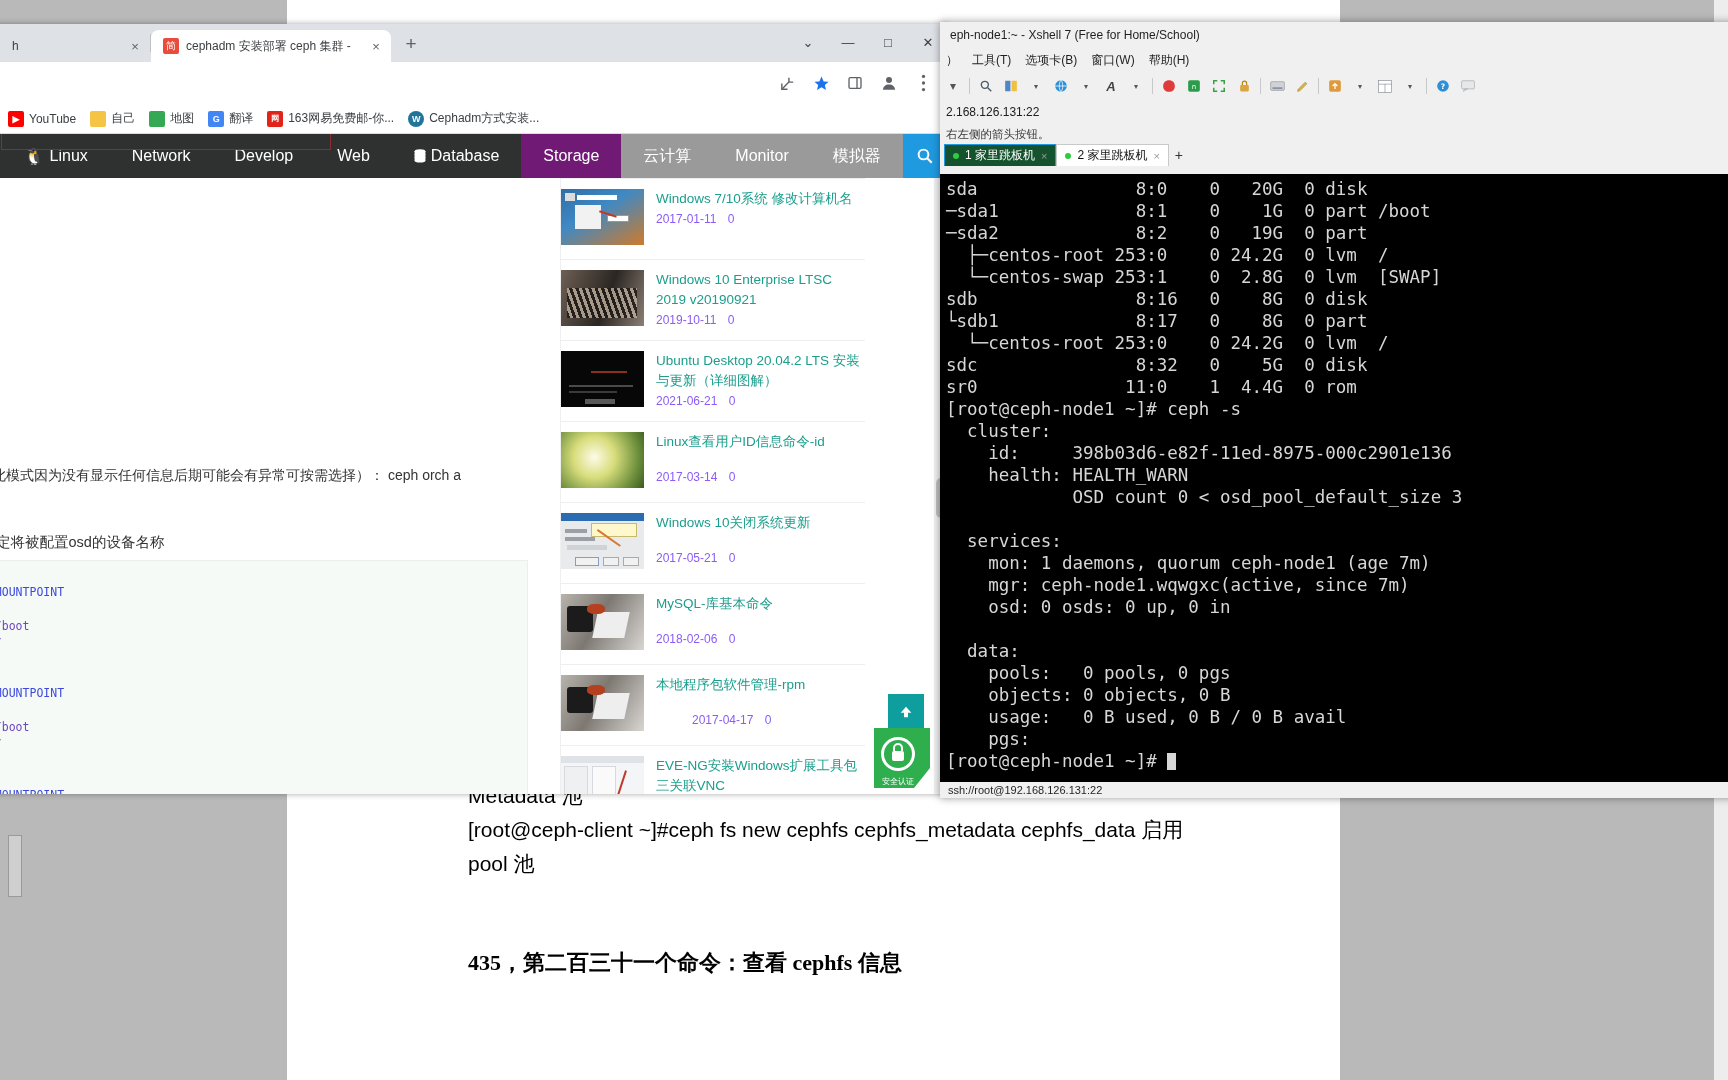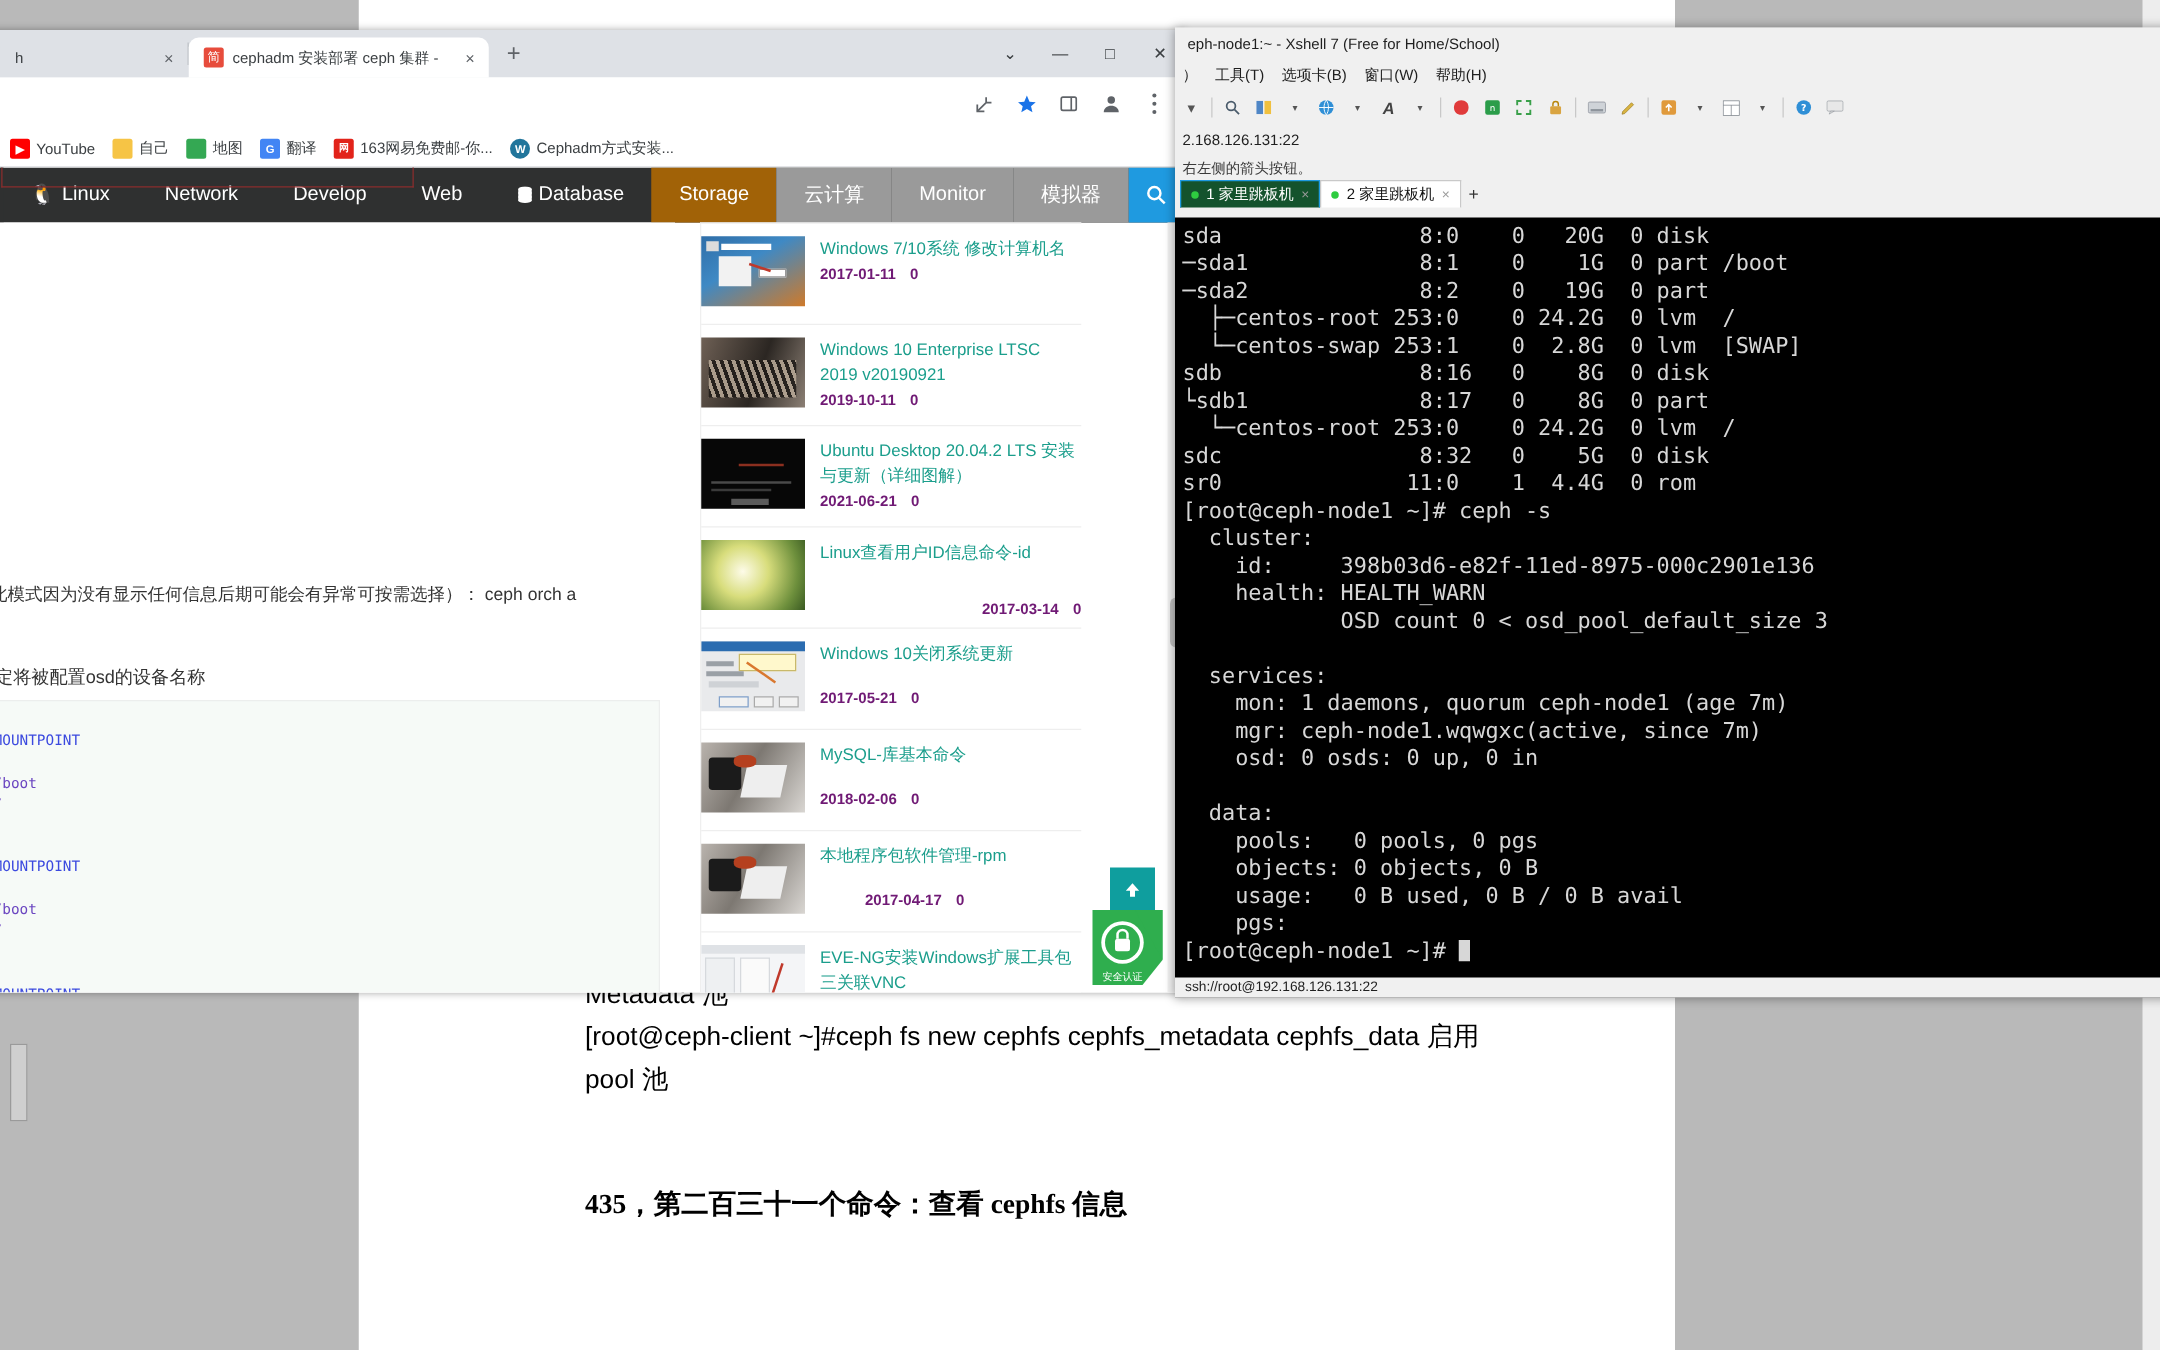--- a/index.html
+++ b/index.html
@@ -150,21 +150,21 @@
     position: absolute; left: 0; top: 0; width: 1068px; height: 44px;
     background: #2f3030;
     display: flex; align-items: center;
   }
   #site-nav .navlogo { width: 130px; height: 44px; background:#2f3030; position:relative;}
   .navitem {
     height: 44px; padding: 0 22px; display: flex; align-items: center;
     color: #ffffff; font-size: 16px; white-space: nowrap;
   }
   .navitem.grey { background: #9a9a9a; }
-  .navitem.active { background: #a16207; }
+  .navitem.active { background: #701a75; }
   .navsearch {
     width: 48px; height: 44px; background: #1f9ae0;
     display: flex; align-items: center; justify-content: center;
     color: #fff; font-size: 17px;
   }
   #nav-gapfill { flex:1 1 auto; height:44px; background:#9a9a9a;}
 
   #site-topbox {
     position: absolute; left: 121px; top: -6px; width: 330px; height: 22px;
     border: 1px solid #8b2d2d; border-top: none; background: transparent;
@@ -186,21 +186,21 @@
   .art-thumb {
     width: 83px; height: 56px; flex: 0 0 83px; background: #999;
     position: relative; overflow: hidden;
   }
   .art-txt { flex: 1 1 auto; min-width: 0;}
   .art-title {
     font-size: 13.5px; color: #1b9e8c; line-height: 20px;
     display:-webkit-box; -webkit-line-clamp:2; -webkit-box-orient:vertical;
     overflow:hidden;
   }
-  .art-date { font-size: 12px; color: #701a75; margin-top: 3px; font-weight: bold; }
+  .art-date { font-size: 12px; color: #8b5cf6; margin-top: 3px; }
   .art-date .cnt { margin-left: 8px; }
 
   
   #blog-body {
     position: absolute; left: 0; top: 44px; width: 660px; height: 616px;
     background:#fff; padding: 0;
     overflow: hidden;
   }
   .blog-tag {
     position:absolute; left: 0px; top: 258px;
@@ -595,21 +595,21 @@
             <span class="cnt">0</span>
           </div>
         </div>
       </div>
 
       <div class="art-item">
         <div class="art-thumb" style="background:radial-gradient(circle at 40% 45%,#fdfbe8 0%,#d8dd7c 35%,#6d8f3c 75%,#3a5a22 100%);">
         </div>
         <div class="art-txt">
           <div class="art-title">Linux查看用户ID信息命令-id</div>
-          <div class="art-date" style="margin-top:28px;text-align:right;">
+          <div class="art-date" style="margin-top:18px;">
             <span>2017-03-14</span>
             <span class="cnt">0</span>
           </div>
         </div>
       </div>
 
       <div class="art-item">
         <div class="art-thumb" style="background:#e9eaec;">
           <div style="position:absolute;left:0;top:0;width:83px;height:8px;background:#2b6cb0;"></div>
           <div style="position:absolute;left:30px;top:10px;width:46px;height:14px;background:#fff8cc;border:1px solid #c9b96a;"></div>

